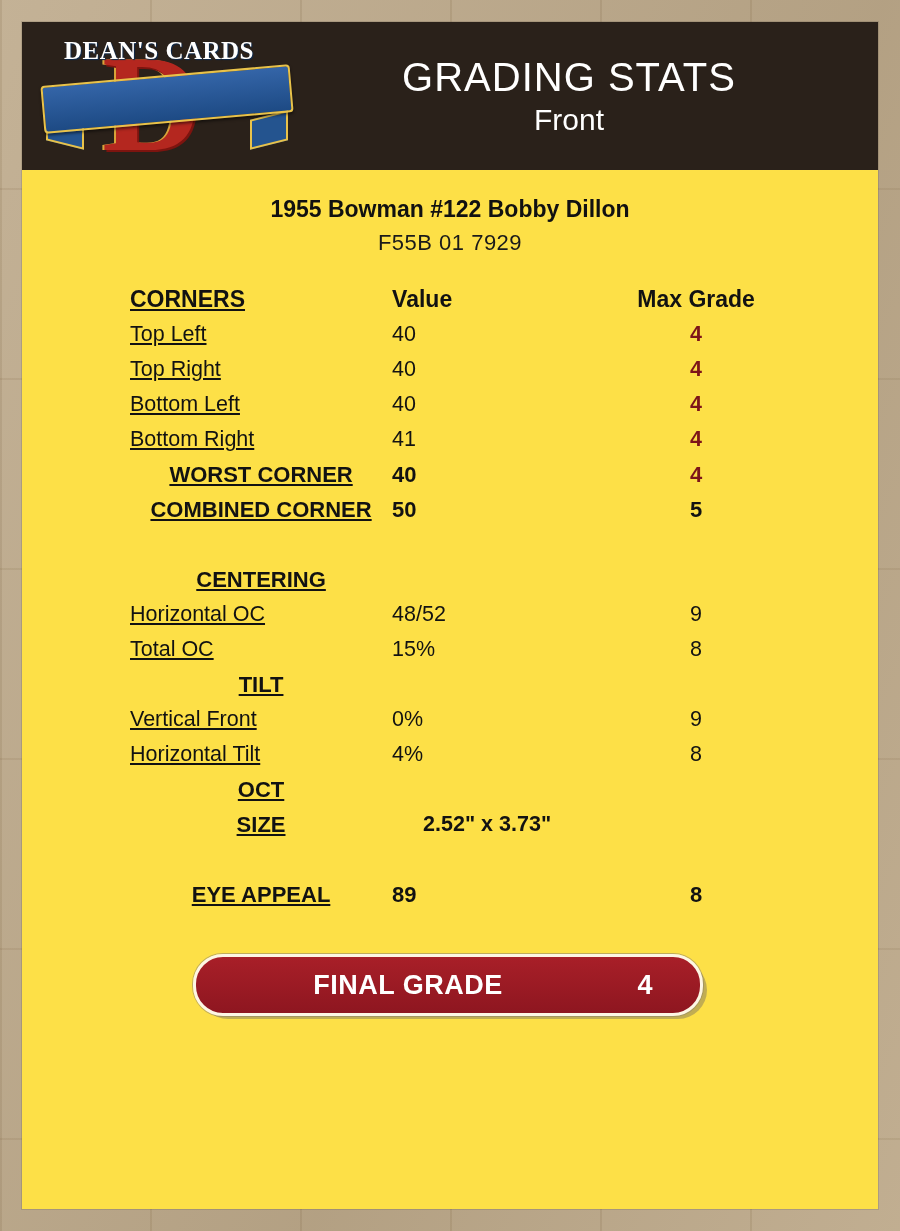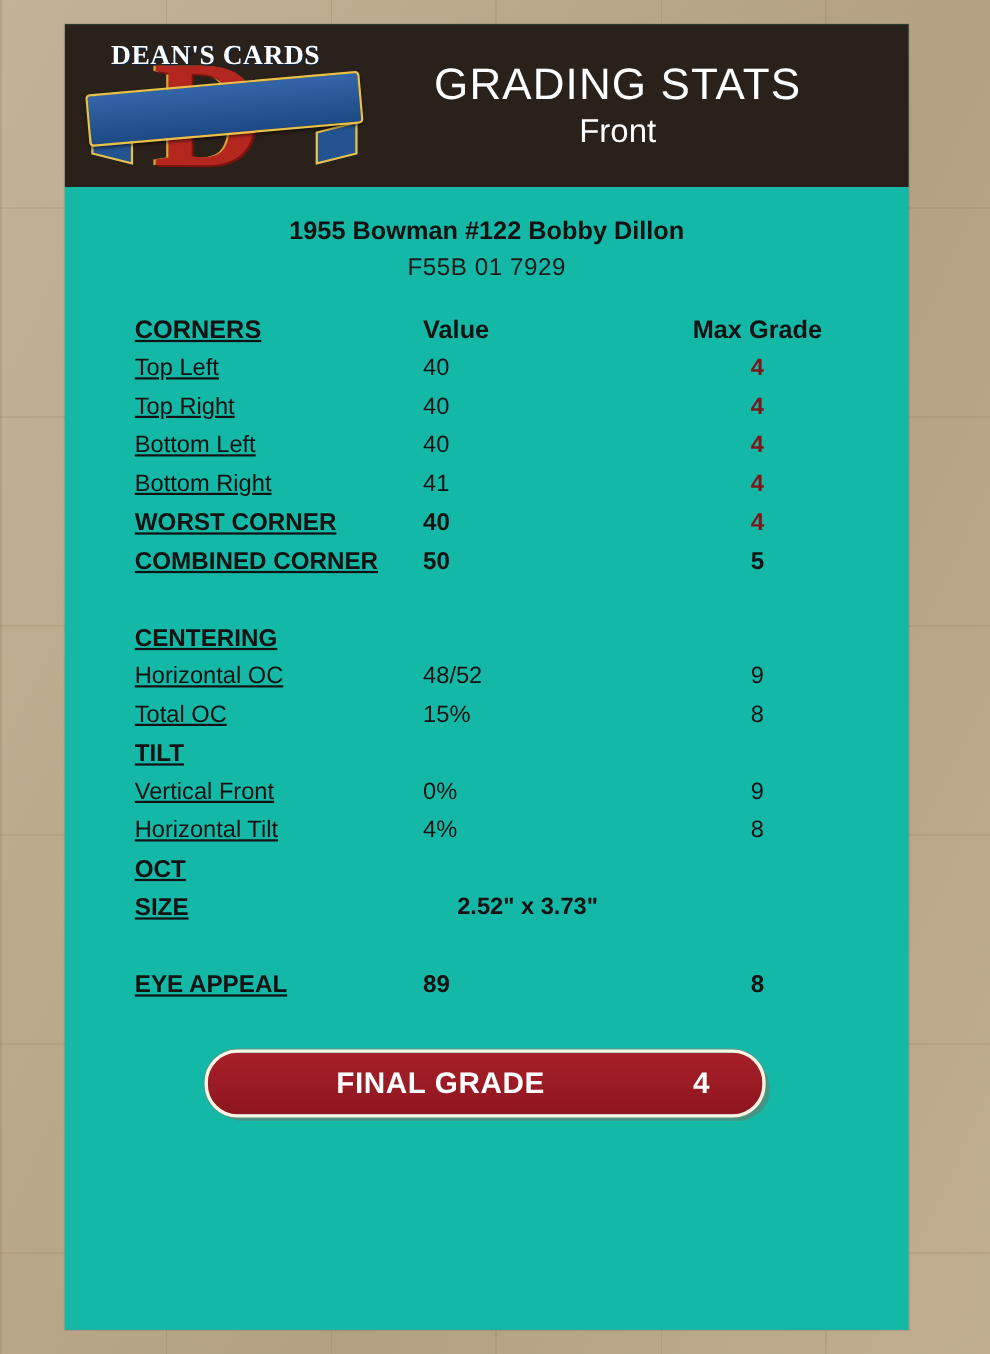--- a/index.html
+++ b/index.html
@@ -21,25 +21,24 @@
     background-image:
       linear-gradient(90deg, rgba(120,95,60,0.16) 0 2px, transparent 2px 100%),
       linear-gradient(0deg, rgba(120,95,60,0.13) 0 2px, transparent 2px 100%),
       linear-gradient(115deg, rgba(255,255,255,0.10) 0%, rgba(0,0,0,0.05) 60%, rgba(255,255,255,0.06) 100%);
     background-size: 150px 100%, 100% 190px, 100% 100%;
   }
   #page {
     position: absolute;
     left: 22px;
     top: 22px;
-    width: 767px;
+    width: 856px;
     height: 1187px;
-    background: #14b8a6;
+    background: #fde047;
     box-shadow: 0 0 0 1px rgba(0,0,0,0.10);
-    margin-left: 37px;
   }
   
   #header {
     position: relative;
     height: 148px;
     background: #2a211a;
     display: flex;
     align-items: center;
   }
   #logo {
@@ -151,21 +150,21 @@
     padding-left: 10px;
     text-decoration: underline;
   }
   td.value {
     width: 185px;
   }
   td.grade {
     width: 165px;
     text-align: center;
   }
-  .sect td.label { font-weight: bold; font-size: 22px; }
+  .sect td.label { font-weight: bold; font-size: 22px; text-align: center; }
   .sect td.value, .sect td.grade { font-weight: bold; font-size: 22px; }
   .indent td.label { padding-left: 52px; }
   .head td { font-weight: bold; font-size: 23px; }
   .head td.value, .head td.grade { font-weight: bold; }
   .lowgrade { color: #7d1519; font-weight: bold; }
   .spacer td { height: 20px; }
   .size-row td.value {
     text-align: left;
     padding-left: 0;
     font-size: 21.5px;

